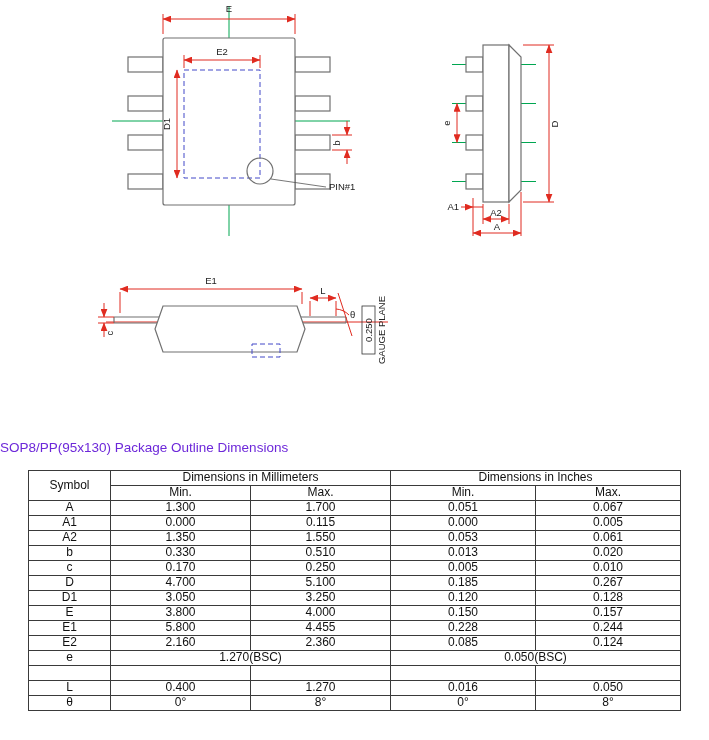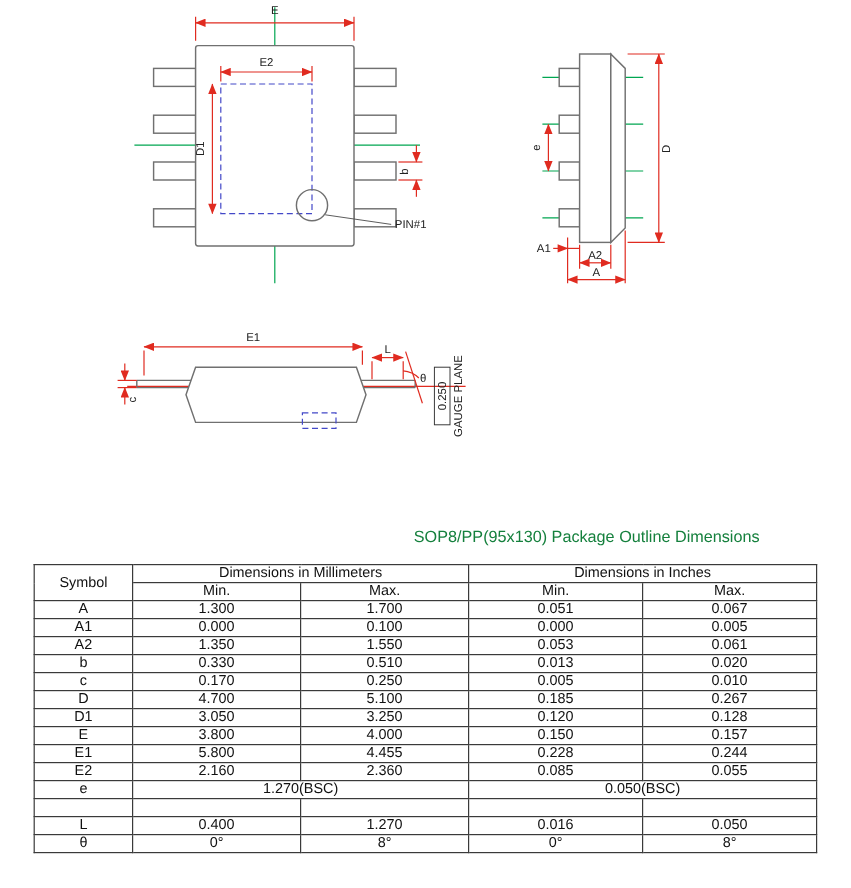--- a/index.html
+++ b/index.html
@@ -10,22 +10,22 @@
   .out  { fill:#fff; stroke:#707070; stroke-width:1.2; }
   .outn { fill:none; stroke:#707070; stroke-width:1.2; }
   .lead { fill:none; stroke:#707070; stroke-width:1.2; }
   .dim  { stroke:#e02b20; stroke-width:1; fill:none; }
   .cl   { stroke:#00a651; stroke-width:1; fill:none; }
   .dash { fill:none; stroke:#4348c8; stroke-width:1; stroke-dasharray:5 3; }
   .lbl  { font-family:"Liberation Sans", sans-serif; font-size:9.5px; fill:#222; }
   .ldr  { stroke:#555; stroke-width:0.8; }
   .box  { fill:none; stroke:#333; stroke-width:0.8; }
 
-  .title { position:absolute; top:440px; left:0; width:633px; text-align:right;
-           font-size:13.5px; color:#15803d; }
+  .title { position:absolute; top:440px; left:0; width:633px; text-align:left;
+           font-size:13.5px; color:#6d28d9; }
 
   table.dims { position:absolute; top:470px; left:28px; width:652px;
                border-collapse:collapse; table-layout:fixed; font-size:12px; color:#111;border-radius:31px; }
   table.dims th, table.dims td { border:1px solid #3a3a3a; text-align:center;
                padding:0 2px; height:14px; font-weight:normal; line-height:1.15;
                overflow:hidden; white-space:nowrap; }
 </style>
 </head>
 <body>
 
@@ -216,21 +216,21 @@
         <tr>
           <td>A</td>
           <td>1.300</td>
           <td>1.700</td>
           <td>0.051</td>
           <td>0.067</td>
         </tr>
         <tr>
           <td>A1</td>
           <td>0.000</td>
-          <td>0.100</td>
+          <td>0.115</td>
           <td>0.000</td>
           <td>0.005</td>
         </tr>
         <tr>
           <td>A2</td>
           <td>1.350</td>
           <td>1.550</td>
           <td>0.053</td>
           <td>0.061</td>
         </tr>
@@ -274,21 +274,21 @@
           <td>5.800</td>
           <td>4.455</td>
           <td>0.228</td>
           <td>0.244</td>
         </tr>
         <tr>
           <td>E2</td>
           <td>2.160</td>
           <td>2.360</td>
           <td>0.085</td>
-          <td>0.055</td>
+          <td>0.124</td>
         </tr>
         <tr>
           <td>e</td>
           <td colspan="2">1.270(BSC)</td>
           <td colspan="2">0.050(BSC)</td>
         </tr>
         <tr>
           <td></td>
           <td></td>
           <td></td>

